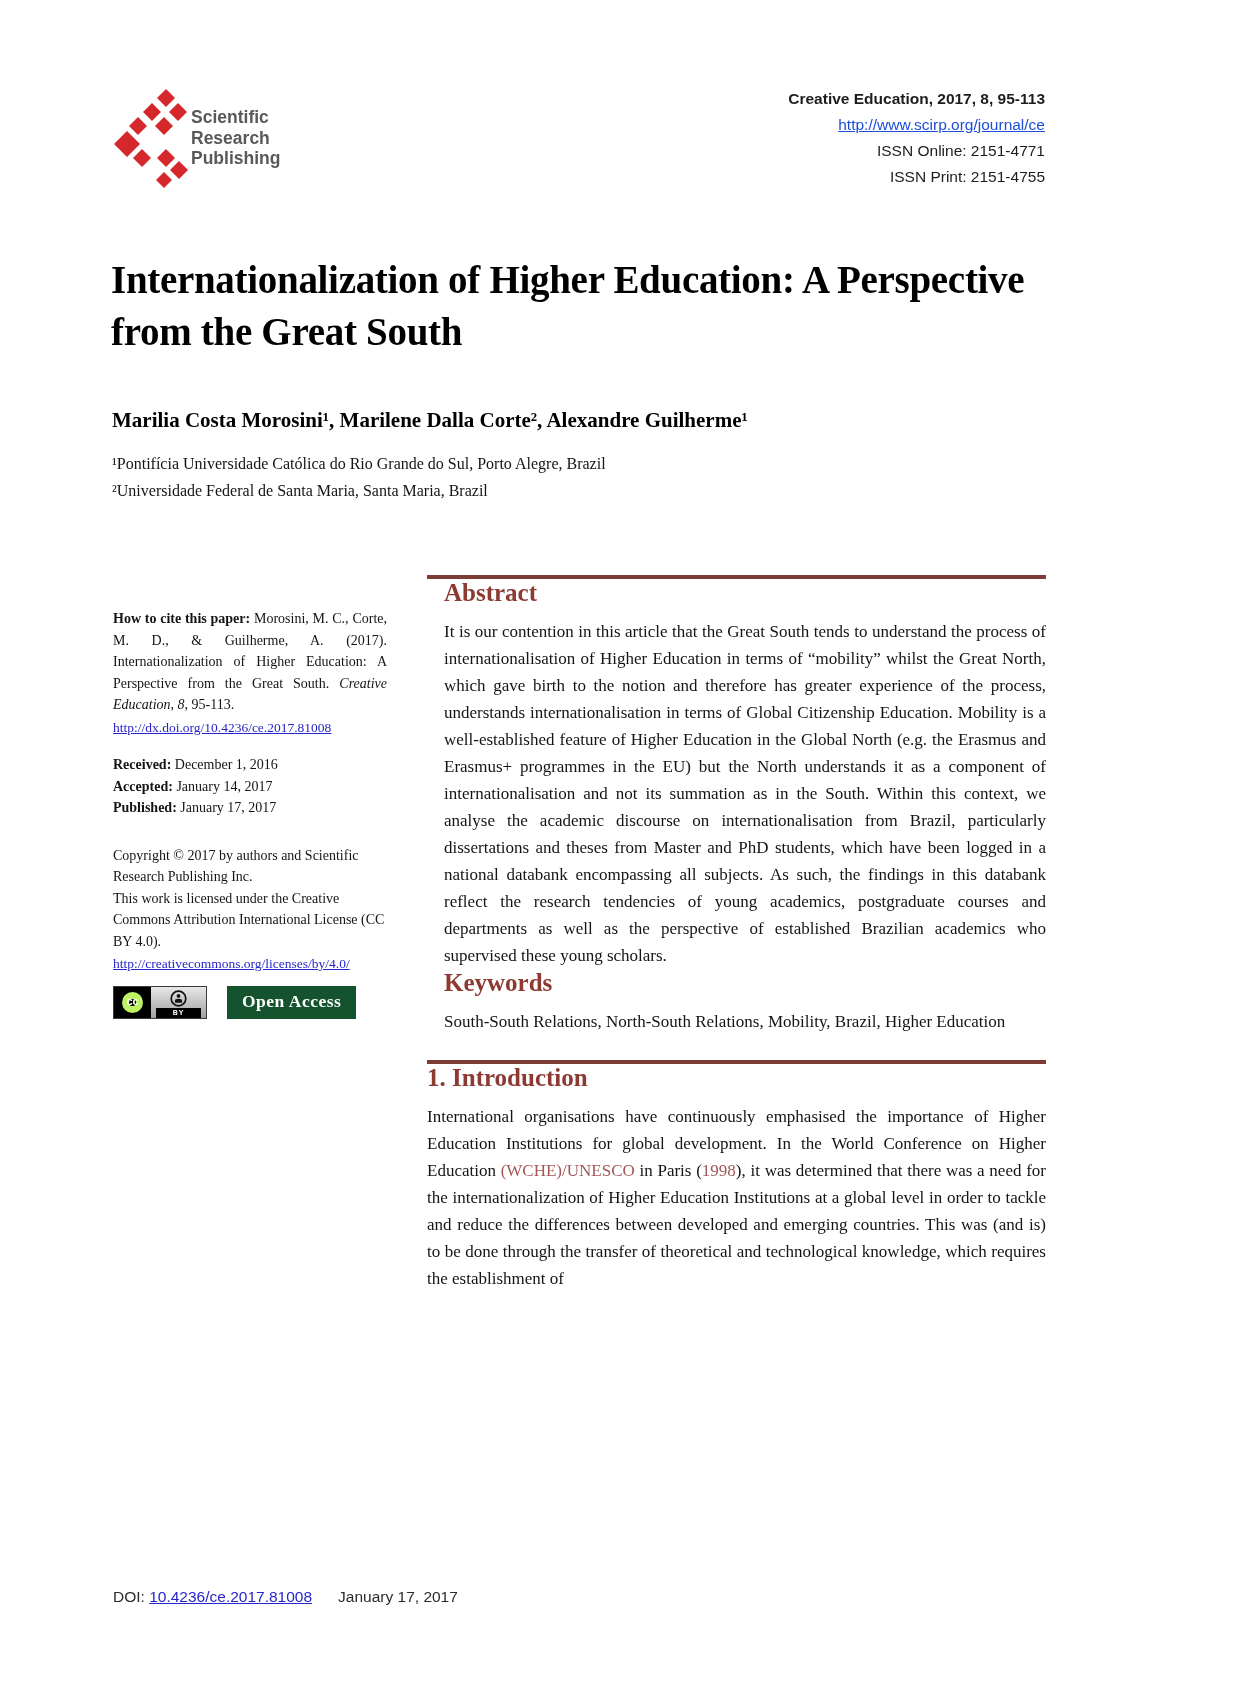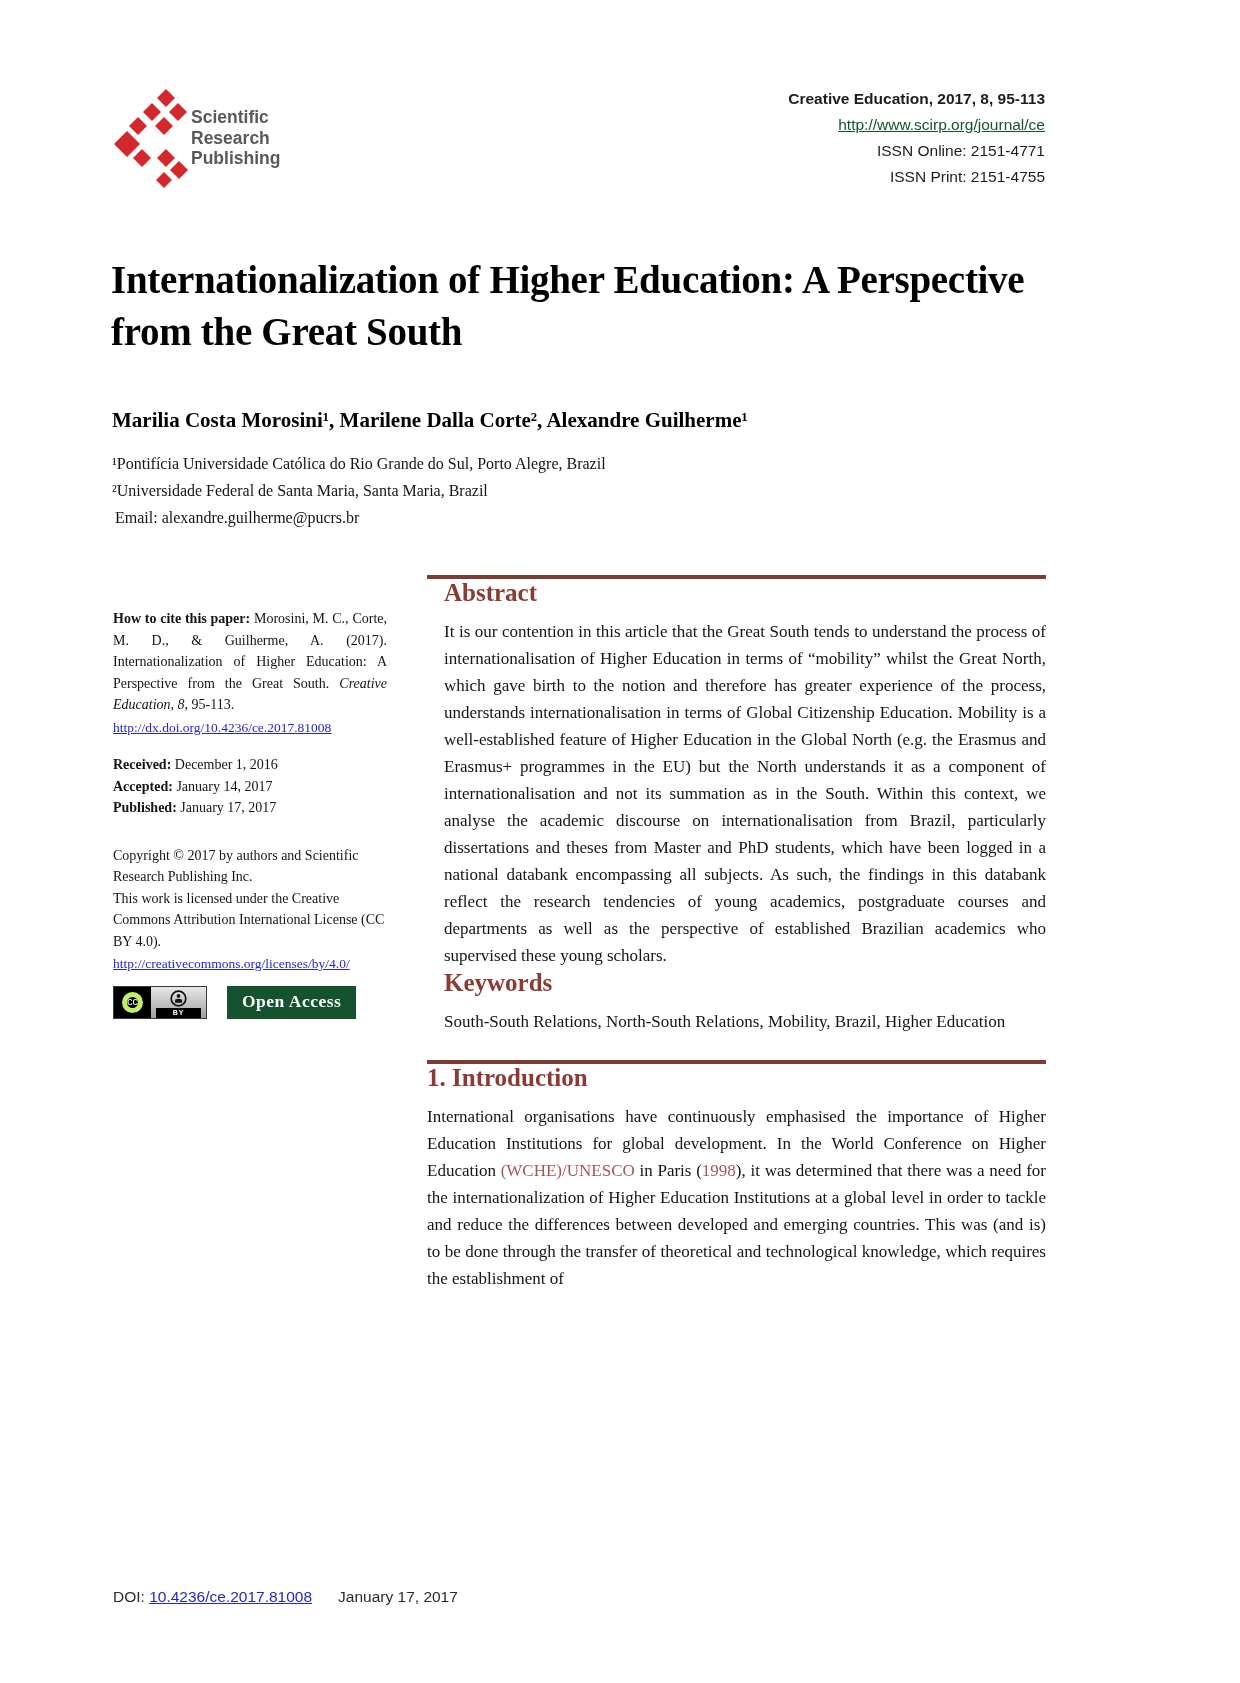--- a/index.html
+++ b/index.html
@@ -4,41 +4,41 @@
 <style>
   html,body{margin:0;padding:0;background:#ffffff;}
   body{width:1240px;height:1683px;position:relative;font-family:"Liberation Serif",serif;color:#141414;}
 
   
   .logo-wrap{position:absolute;left:113px;top:88px;display:flex;align-items:center;gap:0;}
   .logo-mark{width:78px;height:100px;}
   .logo-text{font-family:"Liberation Sans",sans-serif;font-weight:bold;font-size:17.5px;line-height:1.18;color:#58595b;}
   .header-right{position:absolute;right:195px;top:86px;text-align:right;font-family:"Liberation Sans",sans-serif;font-size:15.5px;line-height:26px;color:#1c1c1c;}
   .header-right .journal{font-weight:bold;}
-  a.hlink{color:#14532d;text-decoration:underline;cursor:pointer;}
+  a.hlink{color:#1d4ed8;text-decoration:underline;cursor:pointer;}
   a.blink{color:#2525cd;text-decoration:underline;cursor:pointer;}
 
   
   .title{position:absolute;left:111px;top:254px;width:940px;font-size:39px;font-weight:bold;line-height:1.33;color:#000;letter-spacing:-0.3px;}
   .authors{position:absolute;left:112px;top:408px;width:940px;font-size:21px;font-weight:bold;color:#000;}
   .affils{position:absolute;left:112px;top:450px;width:940px;font-size:16px;line-height:27px;color:#141414;}
   .affils .email-line{padding-left:3px;}
 
   
   .sidebar{position:absolute;left:113px;top:608px;width:274px;font-size:14px;line-height:21.5px;color:#141414;}
   .sidebar .cite{text-align:justify;}
   .sidebar .b{font-weight:bold;}
   .sidebar .it{font-style:italic;}
   .sidebar .linkline{display:block;margin-top:1px;font-size:13.5px;white-space:nowrap;}
   .sidebar .dates{margin-top:16px;}
   .sidebar .copyright{margin-top:26px;text-align:left;}
   .badges{margin-top:11px;display:flex;align-items:center;gap:20px;}
   .cc-badge{width:94px;height:33px;display:flex;border:1px solid #3a3a3a;box-sizing:border-box;cursor:pointer;}
   .cc-left{width:37px;background:#000;display:flex;align-items:center;justify-content:center;}
-  .cc-circle{width:21px;height:21px;border:5px solid #bef264;border-radius:50%;color:#fff;font-family:"Liberation Sans",sans-serif;font-weight:normal;font-size:11px;display:flex;align-items:center;justify-content:center;box-sizing:border-box;}
+  .cc-circle{width:21px;height:21px;border:7px solid #bef264;border-radius:50%;color:#fff;font-family:"Liberation Sans",sans-serif;font-weight:bold;font-size:11px;display:flex;align-items:center;justify-content:center;box-sizing:border-box;}
   .cc-right{flex:1;background:linear-gradient(#e8e8e8,#9f9f9f);position:relative;display:flex;align-items:flex-start;justify-content:center;padding-top:3px;}
   .by-bar{position:absolute;bottom:0;left:5px;right:5px;height:10px;background:#000;color:#fff;font-family:"Liberation Sans",sans-serif;font-weight:bold;font-size:7px;text-align:center;line-height:10px;letter-spacing:1px;}
   .oa-badge{height:33px;background:#14532d;color:#fff;font-size:17.5px;font-weight:bold;display:flex;align-items:center;padding:0 15px;letter-spacing:0.5px;}
 
   
   .main{position:absolute;left:427px;top:575px;width:619px;}
   .rule{height:4px;background:#7c3b33;}
   .indent{margin-left:17px;}
   h2.sec{font-size:25px;color:#8c3a32;margin:0;font-weight:bold;}
   .abstract-h{margin-top:21px;}
@@ -82,21 +82,20 @@
   <div><a class="hlink">http://www.scirp.org/journal/ce</a></div>
   <div>ISSN Online: 2151-4771</div>
   <div>ISSN Print: 2151-4755</div>
 </div>
 
 <div class="title">Internationalization of Higher Education: A Perspective from the Great South</div>
 <div class="authors">Marilia Costa Morosini¹, Marilene Dalla Corte², Alexandre Guilherme¹</div>
 <div class="affils">
   <div>¹Pontifícia Universidade Católica do Rio Grande do Sul, Porto Alegre, Brazil</div>
   <div>²Universidade Federal de Santa Maria, Santa Maria, Brazil</div>
-  <div class="email-line">Email: alexandre.guilherme@pucrs.br</div>
 </div>
 
 <div class="sidebar">
   <div class="cite">
     <span class="b">How to cite this paper: </span><span>Morosini, M. C., Corte, M. D., &amp; Guilherme, A. (2017). Internationalization of Higher Education: A Perspective from the Great South. </span><span class="it">Creative Education, 8,</span><span> 95-113.</span>
     <a class="blink linkline">http://dx.doi.org/10.4236/ce.2017.81008</a>
   </div>
 
   <div class="dates">
     <div><span class="b">Received: </span><span>December 1, 2016</span></div>

